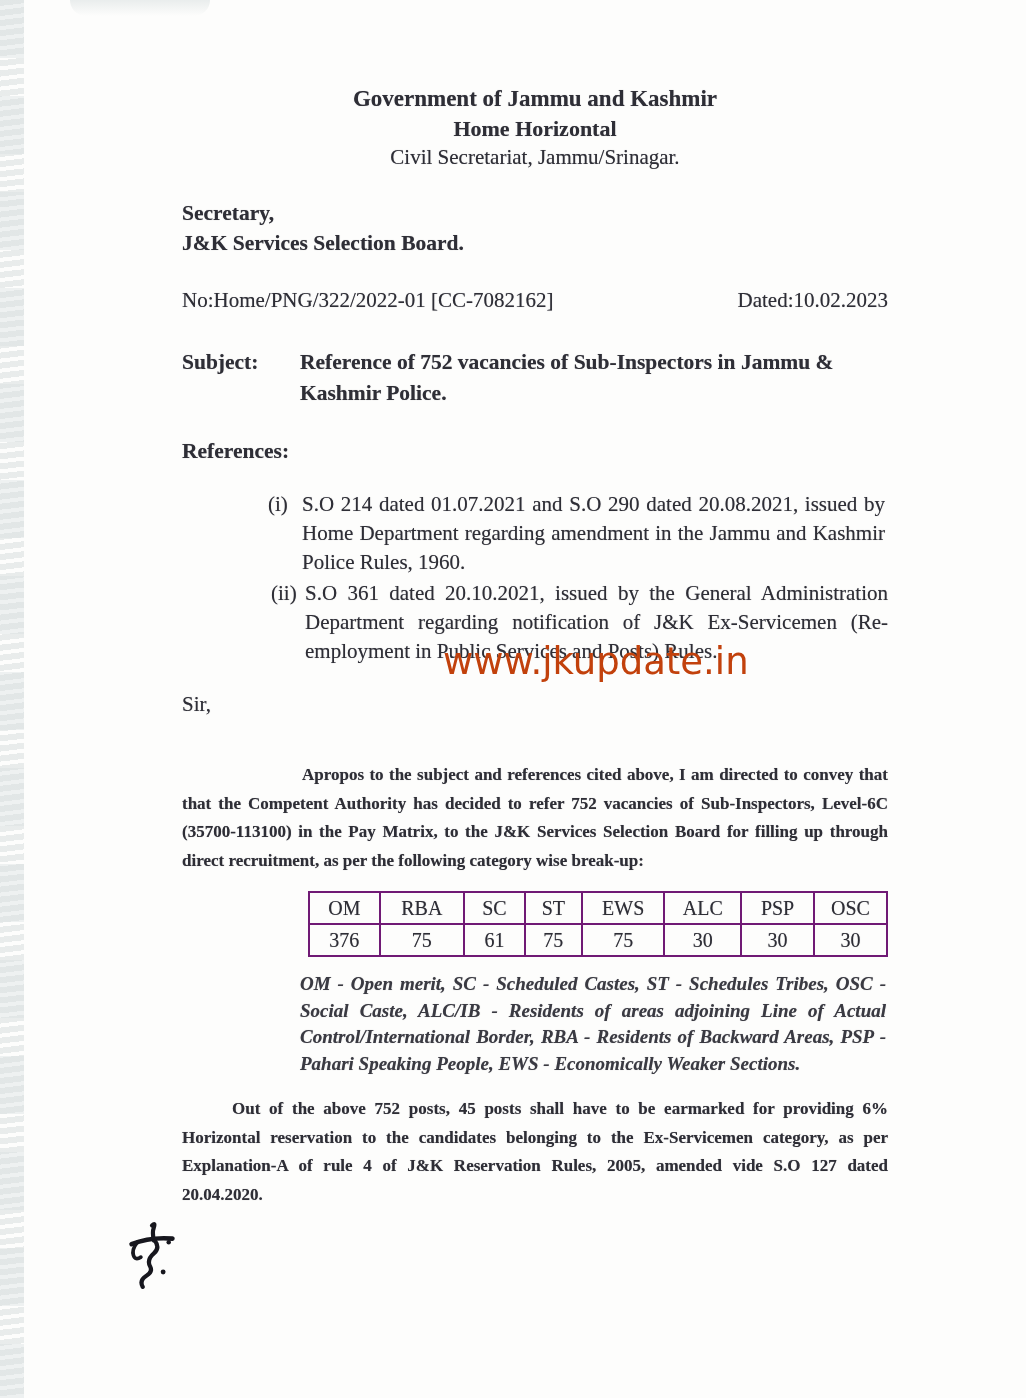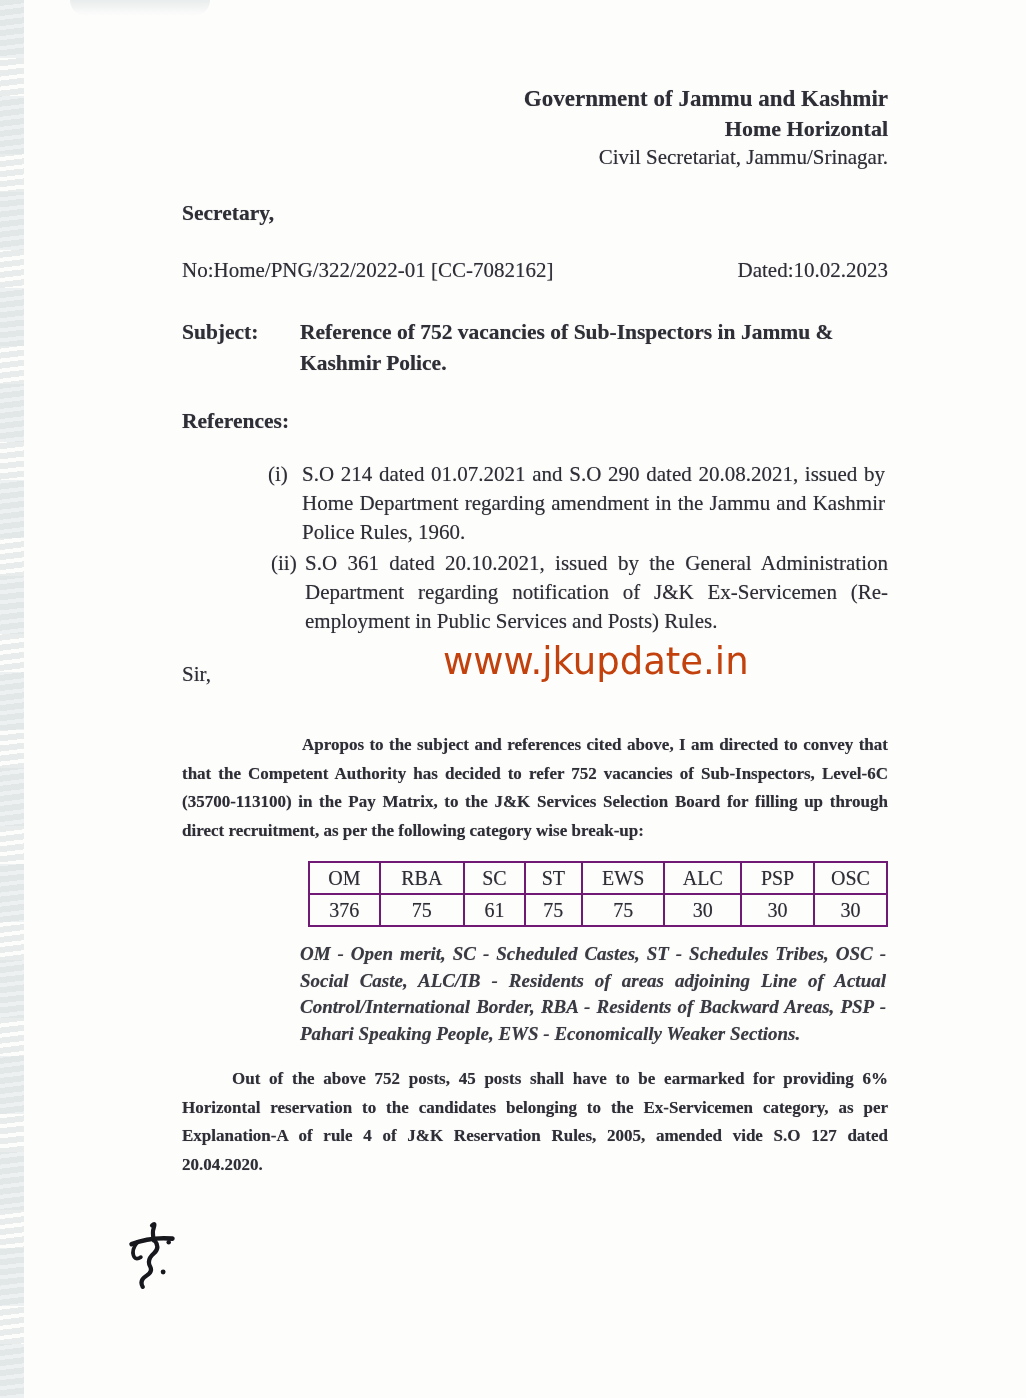--- a/index.html
+++ b/index.html
@@ -19,21 +19,21 @@
       repeating-linear-gradient(173deg, rgba(216,222,222,0.55) 0 6px, rgba(253,253,252,0) 6px 10px),
       repeating-linear-gradient(to bottom, #eef1f1 0 58px, rgba(253,253,252,0) 58px 96px);
   }
   .scan-smudge-top {
     position:absolute; left:70px; top:0; width:140px; height:16px;
     background:linear-gradient(to bottom, rgba(225,230,230,0.7), rgba(253,253,252,0));
     border-radius:0 0 40px 40px;
   }
   .content { position:relative; margin-left:182px; width:706px; padding-top:84px; }
 
-  .hdr { text-align:right; }
+  .hdr { text-align:center; }
   .hdr-line1 { font-weight:bold; font-size:23px; line-height:30px; }
   .hdr-line2 { font-weight:bold; font-size:22px; line-height:29px; }
   .hdr-line3 { font-size:21px; line-height:29px; }
 
   .addressee { margin-top:26px; font-weight:bold; font-size:21.5px; line-height:30px; }
 
   .ref-row { display:flex; justify-content:space-between; margin-top:30px; font-size:21px; }
 
   .subject-row { display:flex; margin-top:34px; font-weight:bold; font-size:21.5px; line-height:31px; }
   .subject-label { width:118px; flex:none; }
@@ -93,20 +93,21 @@
   <div class="content">
 
     <div class="hdr">
       <div class="hdr-line1">Government of Jammu and Kashmir</div>
       <div class="hdr-line2">Home Horizontal</div>
       <div class="hdr-line3">Civil Secretariat, Jammu/Srinagar.</div>
     </div>
 
     <div class="addressee">
       <div>Secretary,</div>
+      <div>J&amp;K Services Selection Board.</div>
     </div>
 
     <div class="ref-row">
       <span>No:Home/PNG/322/2022-01 [CC-7082162]</span>
       <span>Dated:10.02.2023</span>
     </div>
 
     <div class="subject-row">
       <span class="subject-label">Subject:</span>
       <span class="subject-text">Reference of 752 vacancies of Sub-Inspectors in Jammu &amp; Kashmir Police.</span>

